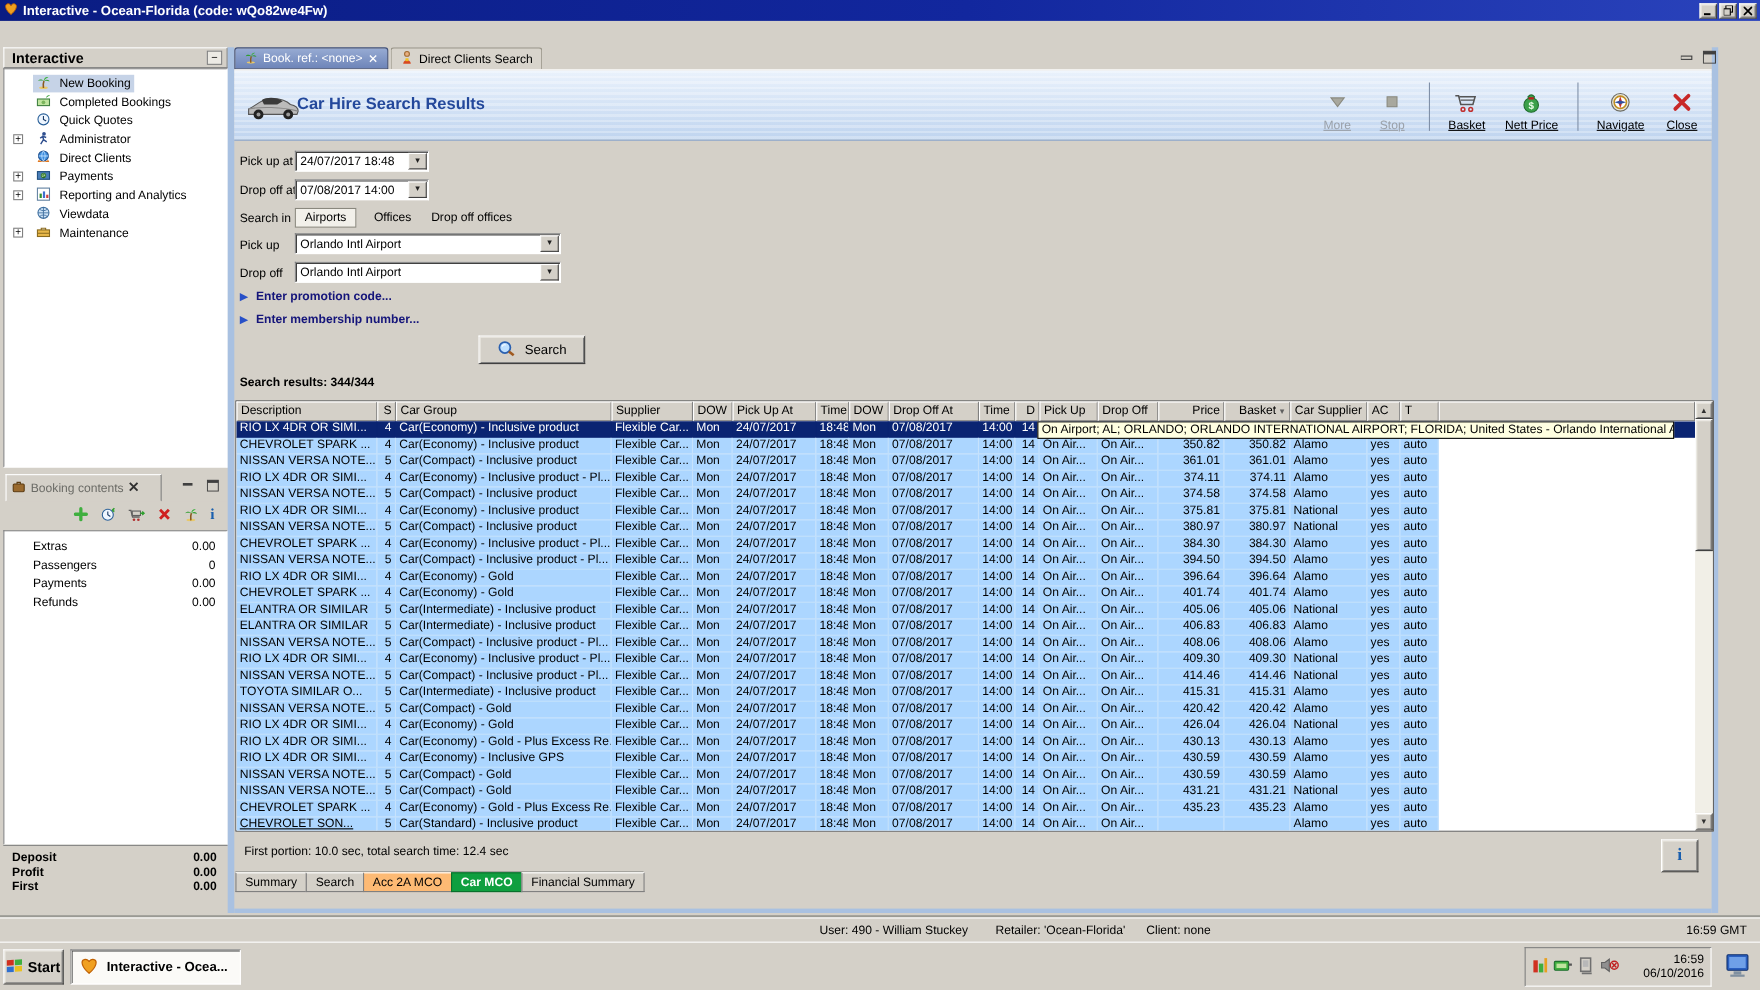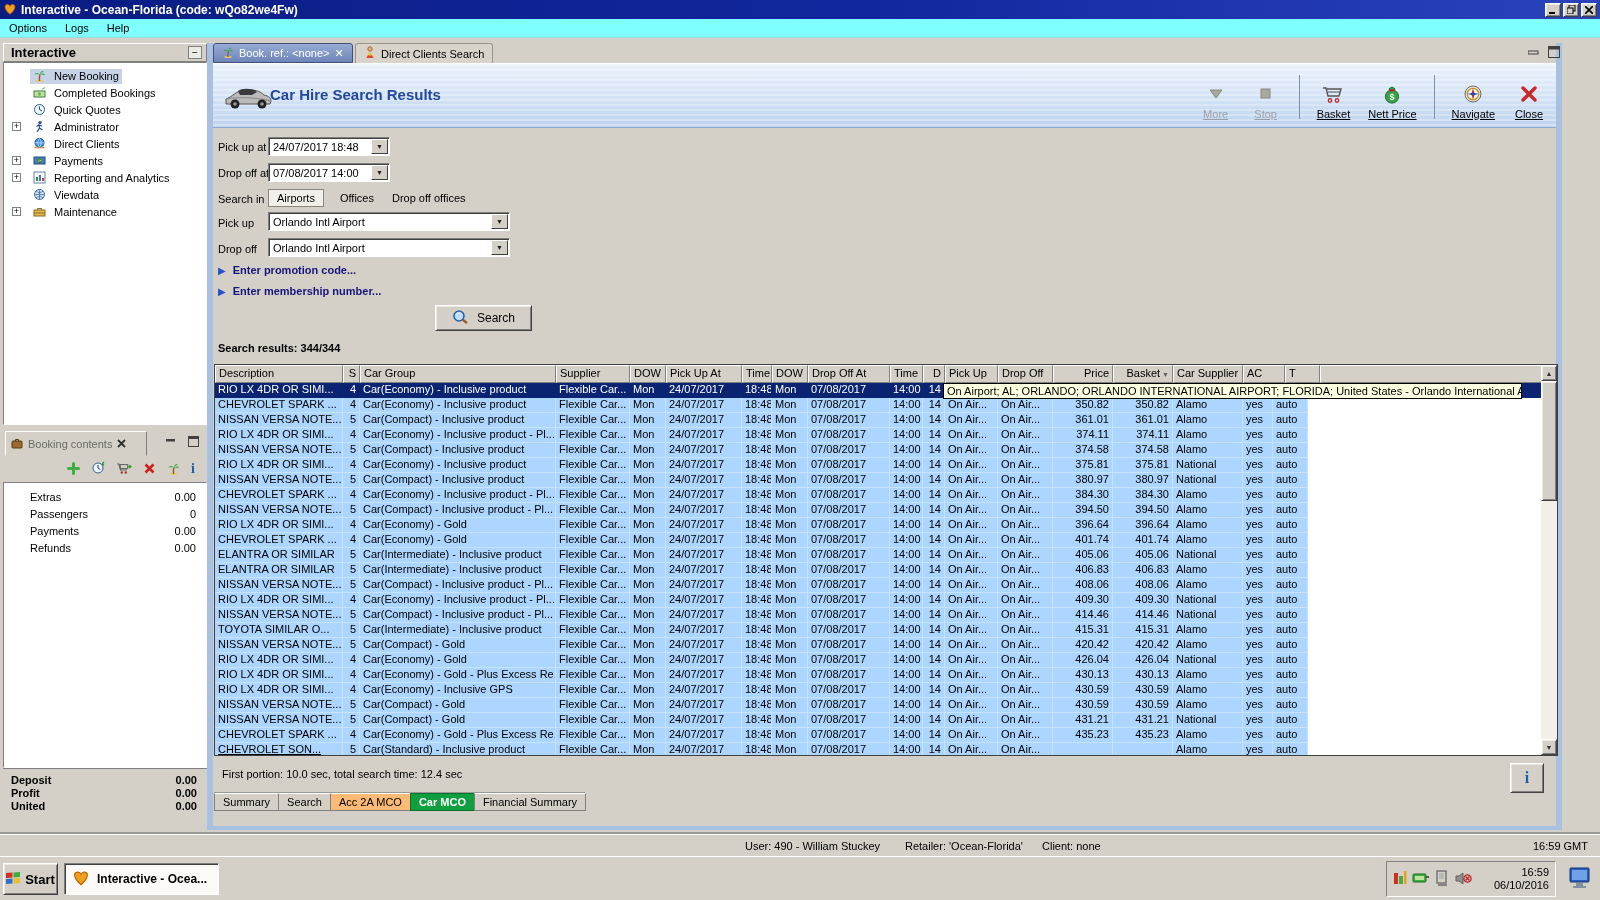--- a/index.html
+++ b/index.html
@@ -182,25 +182,20 @@
           <rect x="0" y="3" width="6" height="6" fill="#d4d0c8" stroke="#000"></rect>
         </svg>
       </span>
     <span class="winbtn raised">
         <svg width="8" height="8">
           <path d="M0 0 L8 8 M8 0 L0 8" stroke="#000" stroke-width="1.6"></path>
         </svg>
       </span>
   </div>
 
-  <div class="abs menubar">
-    <span class="menu-item">Options</span>
-    <span class="menu-item">Logs</span>
-    <span class="menu-item">Help</span>
-  </div>
 
   <div class="abs sb-header">
     <span class="sb-title">Interactive</span>
     <span class="collapse-box">−</span>
   </div>
   <div class="abs tree">
     <div class="tree-item selected" style="top:5px;">
       <span class="hl">
           <span class="ico"><svg width="13" height="13" viewBox="0 0 13 13">
               <ellipse cx="6.5" cy="11.8" rx="4" ry="1.1" fill="#E8C86A"></ellipse>
@@ -361,21 +356,21 @@
         <span class="val">0.00</span>
       </div>
     <div class="bk-row" style="top:56px;">
         <span class="lbl">Refunds</span>
         <span class="val">0.00</span>
       </div>
   </div>
   <div class="abs bk-footer">
     <div class="bk-frow" style="top:5px;"><span class="lbl">Deposit</span><span class="val">0.00</span></div>
     <div class="bk-frow" style="top:18px;"><span class="lbl">Profit</span><span class="val">0.00</span></div>
-    <div class="bk-frow" style="top:31px;"><span class="lbl">United</span><span class="val">0.00</span></div>
+    <div class="bk-frow" style="top:31px;"><span class="lbl">First</span><span class="val">0.00</span></div>
   </div>
 
   <div class="abs split-v" style="left:207px;"></div>
   <div class="abs split-v" style="left:1556px;"></div>
 
   <div class="abs doctab-row">
     <div class="doctab active">
       <span class="ico"><svg width="12" height="12" viewBox="0 0 13 13">
             <ellipse cx="6.5" cy="11.8" rx="4" ry="1.1" fill="#E8C86A"></ellipse>
             <path d="M6.5 12 C6.2 9 6.3 7 7 5.5" stroke="#8A5A1E" stroke-width="1.4" fill="none"></path>
@@ -526,21 +521,21 @@
         <div class="th" style="width: 30px;">Time</div>
         <div class="th" style="width: 36px;">DOW</div>
         <div class="th" style="width: 82px;">Drop Off At</div>
         <div class="th" style="width: 33px;">Time</div>
         <div class="th" style="width: 22px; text-align: right;">D</div>
         <div class="th" style="width: 53px;">Pick Up</div>
         <div class="th" style="width: 55px;">Drop Off</div>
         <div class="th" style="width: 60px; text-align: right;">Price</div>
         <div class="th" style="width: 60px; text-align: right;">Basket<span class="sort">▼</span></div>
         <div class="th" style="width: 70px;">Car Supplier</div>
-        <div class="th" style="width: 42px;">AC</div>
+        <div class="th" style="width: 30px;">AC</div>
         <div class="th" style="width: 35px;">T</div>
         <div class="th" style="width: 233px;"></div>
       </div>
     <div class="tbody">
       <div class="cell-tooltip">On Airport; AL; ORLANDO; ORLANDO INTERNATIONAL AIRPORT; FLORIDA; United States - Orlando International Airport</div>
     <div class="tr sel">
           <div class="td" style="width: 128px;">RIO LX 4DR OR SIMI...</div>
           <div class="td" style="width: 17px; text-align: right;">4</div>
           <div class="td" style="width: 196px;">Car(Economy) - Inclusive product</div>
           <div class="td" style="width: 74px;">Flexible Car...</div>

